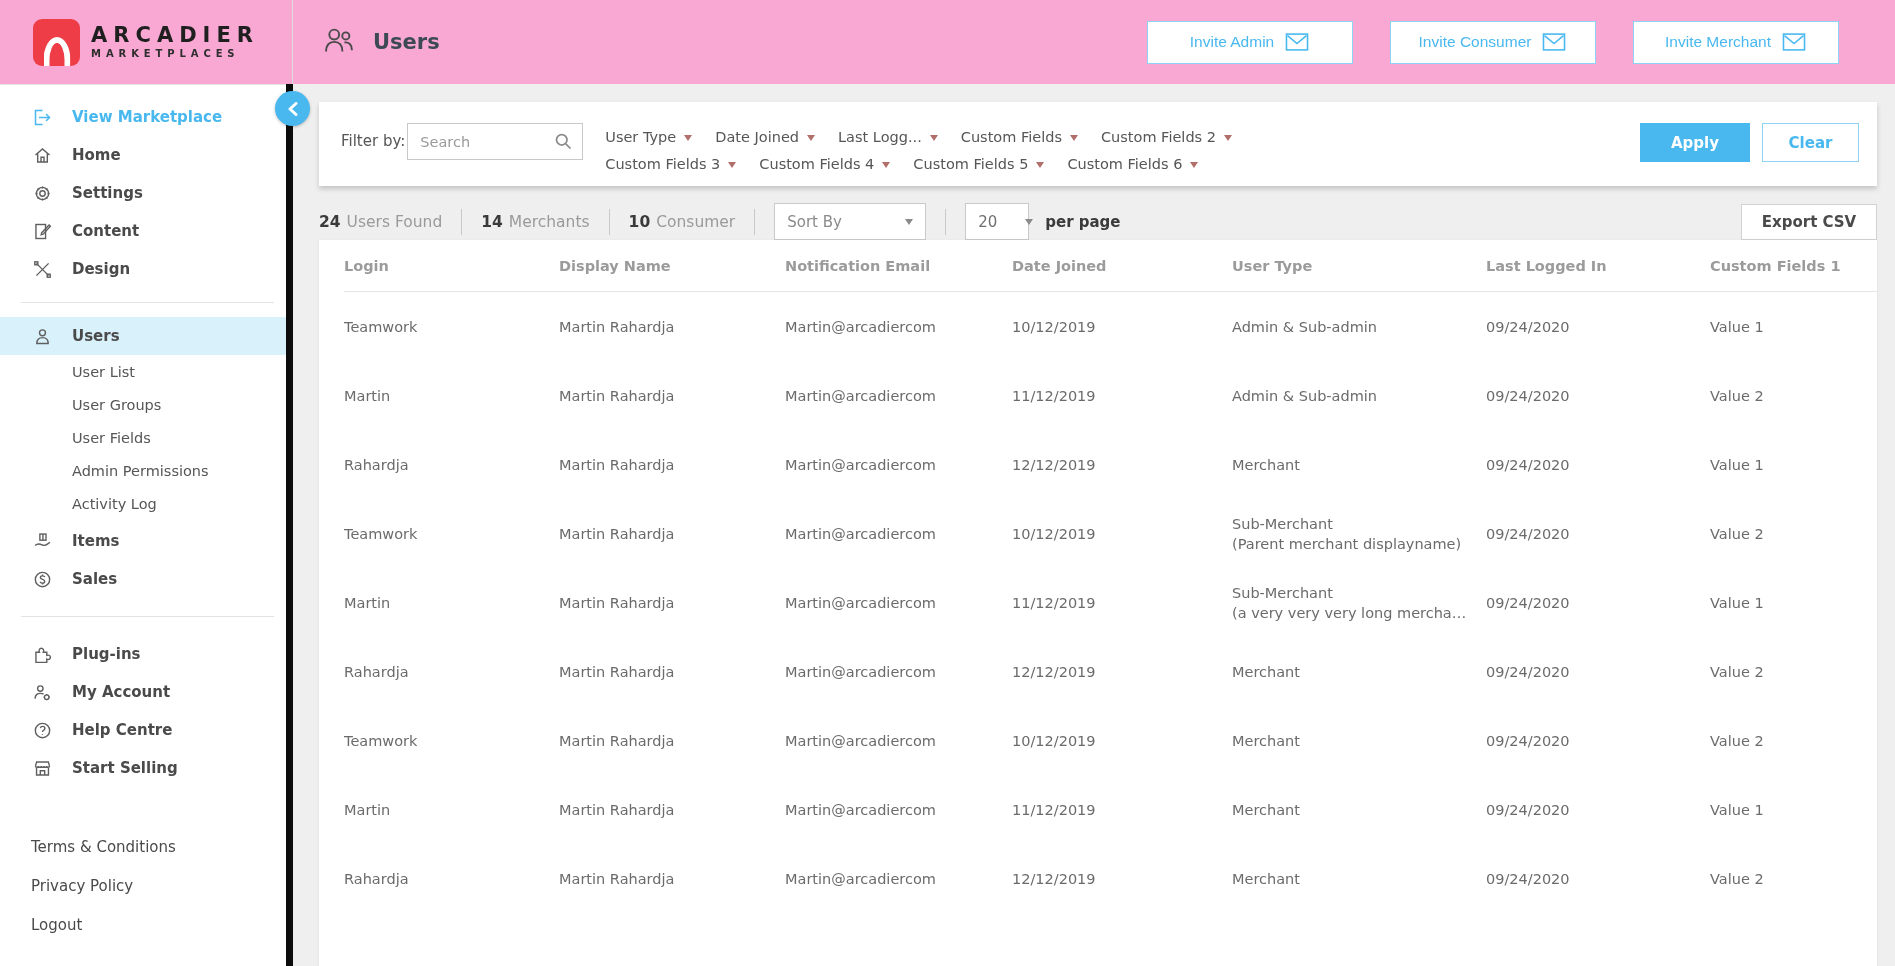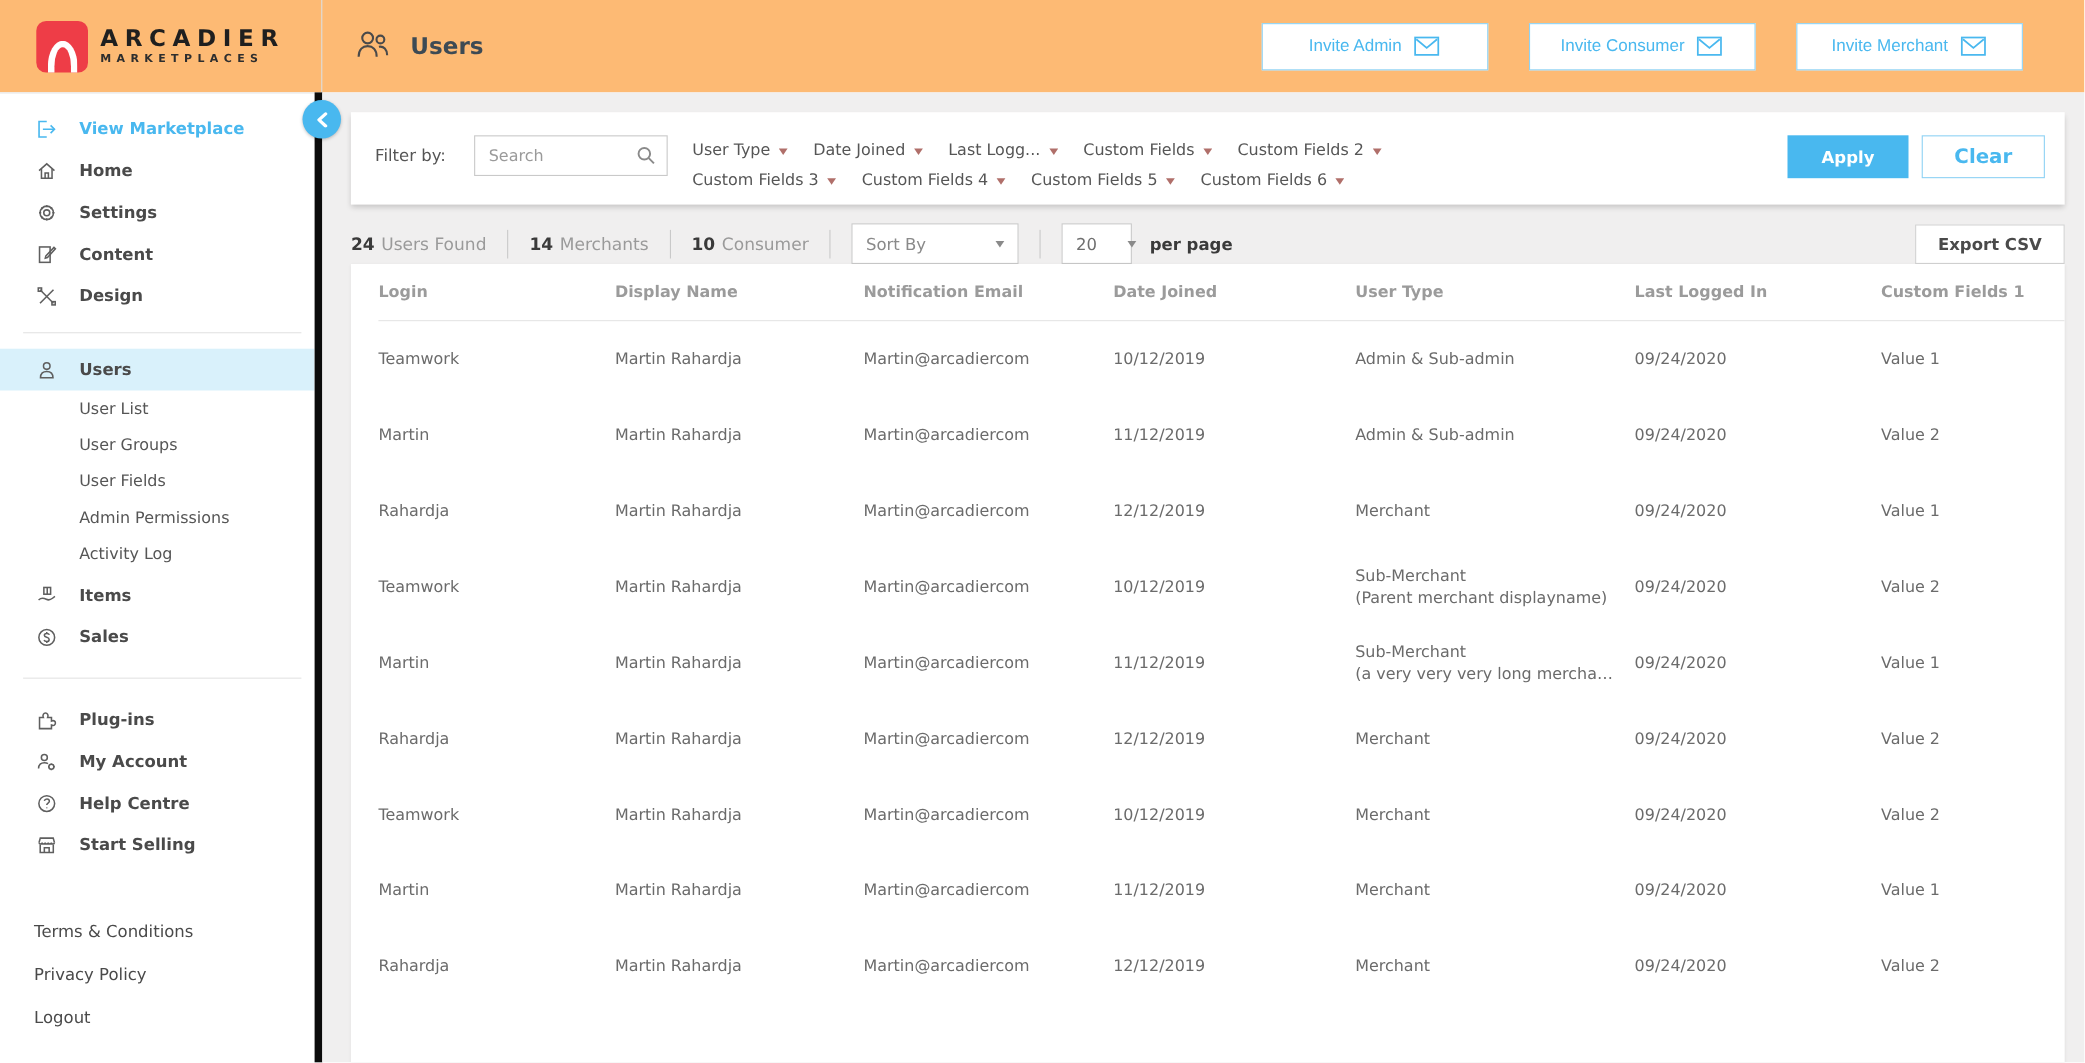--- a/index.html
+++ b/index.html
@@ -1,21 +1,21 @@
 <!DOCTYPE html>
 <html><head>
 <meta charset="utf-8">
 <style>
   * { margin:0; padding:0; box-sizing:border-box; }
   html,body { width:1895px; height:966px; overflow:hidden; background:#fff;
     font-family:"DejaVu Sans","Liberation Sans",sans-serif; }
   .page { position:relative; width:1895px; height:966px; display:flex; flex-direction:column; }
 
   
-  .header { height:84px; display:flex; align-items:center; background:#fdba74; flex:0 0 auto; }
+  .header { height:84px; display:flex; align-items:center; background:#f9a8d4; flex:0 0 auto; }
   .header-left { width:293px; height:100%; display:flex; align-items:center; justify-content:center;
     border-right:1px solid #ddd; }
   .logo { display:flex; align-items:center; gap:11px; }
   .logo-mark { width:47px; height:47px; background:#ee3d47; border-radius:9px; position:relative; overflow:hidden; flex:0 0 auto; }
   .logo-arch { position:absolute; bottom:-3px; left:50%; transform:translateX(-50%);
     width:27px; height:32px; border:6px solid #fff; border-bottom:none;
     border-radius:14px 14px 0 0 / 24px 24px 0 0; }
   .logo-text { display:flex; flex-direction:column; }
   .logo-name { font-size:21px; font-weight:600; letter-spacing:6px; color:#1f1f1f; line-height:24px; }
   .logo-tag  { font-size:10px; font-weight:600; letter-spacing:4.9px; color:#2e2e2e; line-height:14px; }
@@ -51,37 +51,37 @@
   .side-footer { margin-top:auto; padding-bottom:22px; }
   .side-footer .side-item { font-weight:400; height:39px; }
 
   
   .main { flex:1; background:#f0efef; padding:18px 18px 0 26px; display:flex; flex-direction:column;
     min-width:0; overflow:hidden; }
 
   .filter-card { background:#fff; box-shadow:0 3px 5px rgba(0,0,0,.18); padding:12px 18px 10px 22px;
     display:flex; align-items:flex-start; flex:0 0 auto; }
   .filter-label { font-size:15px; color:#555; margin-top:18px; white-space:nowrap; }
-  .search-wrap { position:relative; margin-left:26px; margin-top:9px; flex:0 0 auto; }
+  .search-wrap { position:relative; margin-left:2px; margin-top:9px; flex:0 0 auto; }
   .search-input { width:176px; height:37px; border:1px solid #c9c9c9; padding:0 36px 0 12px;
     font-size:14.5px; color:#444; font-family:inherit; outline:none; }
   .search-input::placeholder { color:#9a9a9a; }
   .search-icon { position:absolute; right:9px; top:8px; }
   .filter-list { display:flex; flex-wrap:wrap; max-width:748px; column-gap:23px; row-gap:2px;
     margin-left:22px; margin-top:10px; }
   .filter-chip { display:flex; align-items:center; gap:8px; height:25px; font-size:14.5px; color:#565656;
     cursor:pointer; white-space:nowrap; }
   .caret-red { width:0; height:0; border-left:4.5px solid transparent; border-right:4.5px solid transparent;
     border-top:6px solid #b06f6a; margin-top:2px; }
   .caret-gray { width:0; height:0; border-left:4.5px solid transparent; border-right:4.5px solid transparent;
     border-top:6px solid #8a8a8a; }
   .filter-actions { margin-left:auto; display:flex; gap:12px; margin-top:9px; }
   .apply-btn { width:110px; height:39px; background:#49b8ef; color:#fff; font-weight:600; font-size:15px;
     border:none; cursor:pointer; font-family:inherit; }
-  .clear-btn { width:112px; height:39px; background:#fff; color:#49b8ef; font-weight:600; font-size:18px;
+  .clear-btn { width:97px; height:39px; background:#fff; color:#49b8ef; font-weight:600; font-size:15px;
     border:1px solid #8ed2f4; cursor:pointer; font-family:inherit; }
 
   .results-bar { display:flex; align-items:center; margin-top:17px; flex:0 0 auto; }
   .count-num { font-size:15.5px; font-weight:700; color:#3a3a3a; margin-right:6px; }
   .count-label { font-size:15.5px; color:#9a9a9a; }
   .vsep { width:1px; height:26px; background:#c9c9c9; margin:0 19px; }
   .select-box { height:37px; background:#fff; border:1px solid #c9c9c9; display:flex; align-items:center;
     justify-content:space-between; padding:0 12px; font-size:15px; color:#8a8a8a; cursor:pointer; }
   .sortby { width:152px; }
   .pagesize { width:64px; color:#6f6f6f;gap:28px; }

